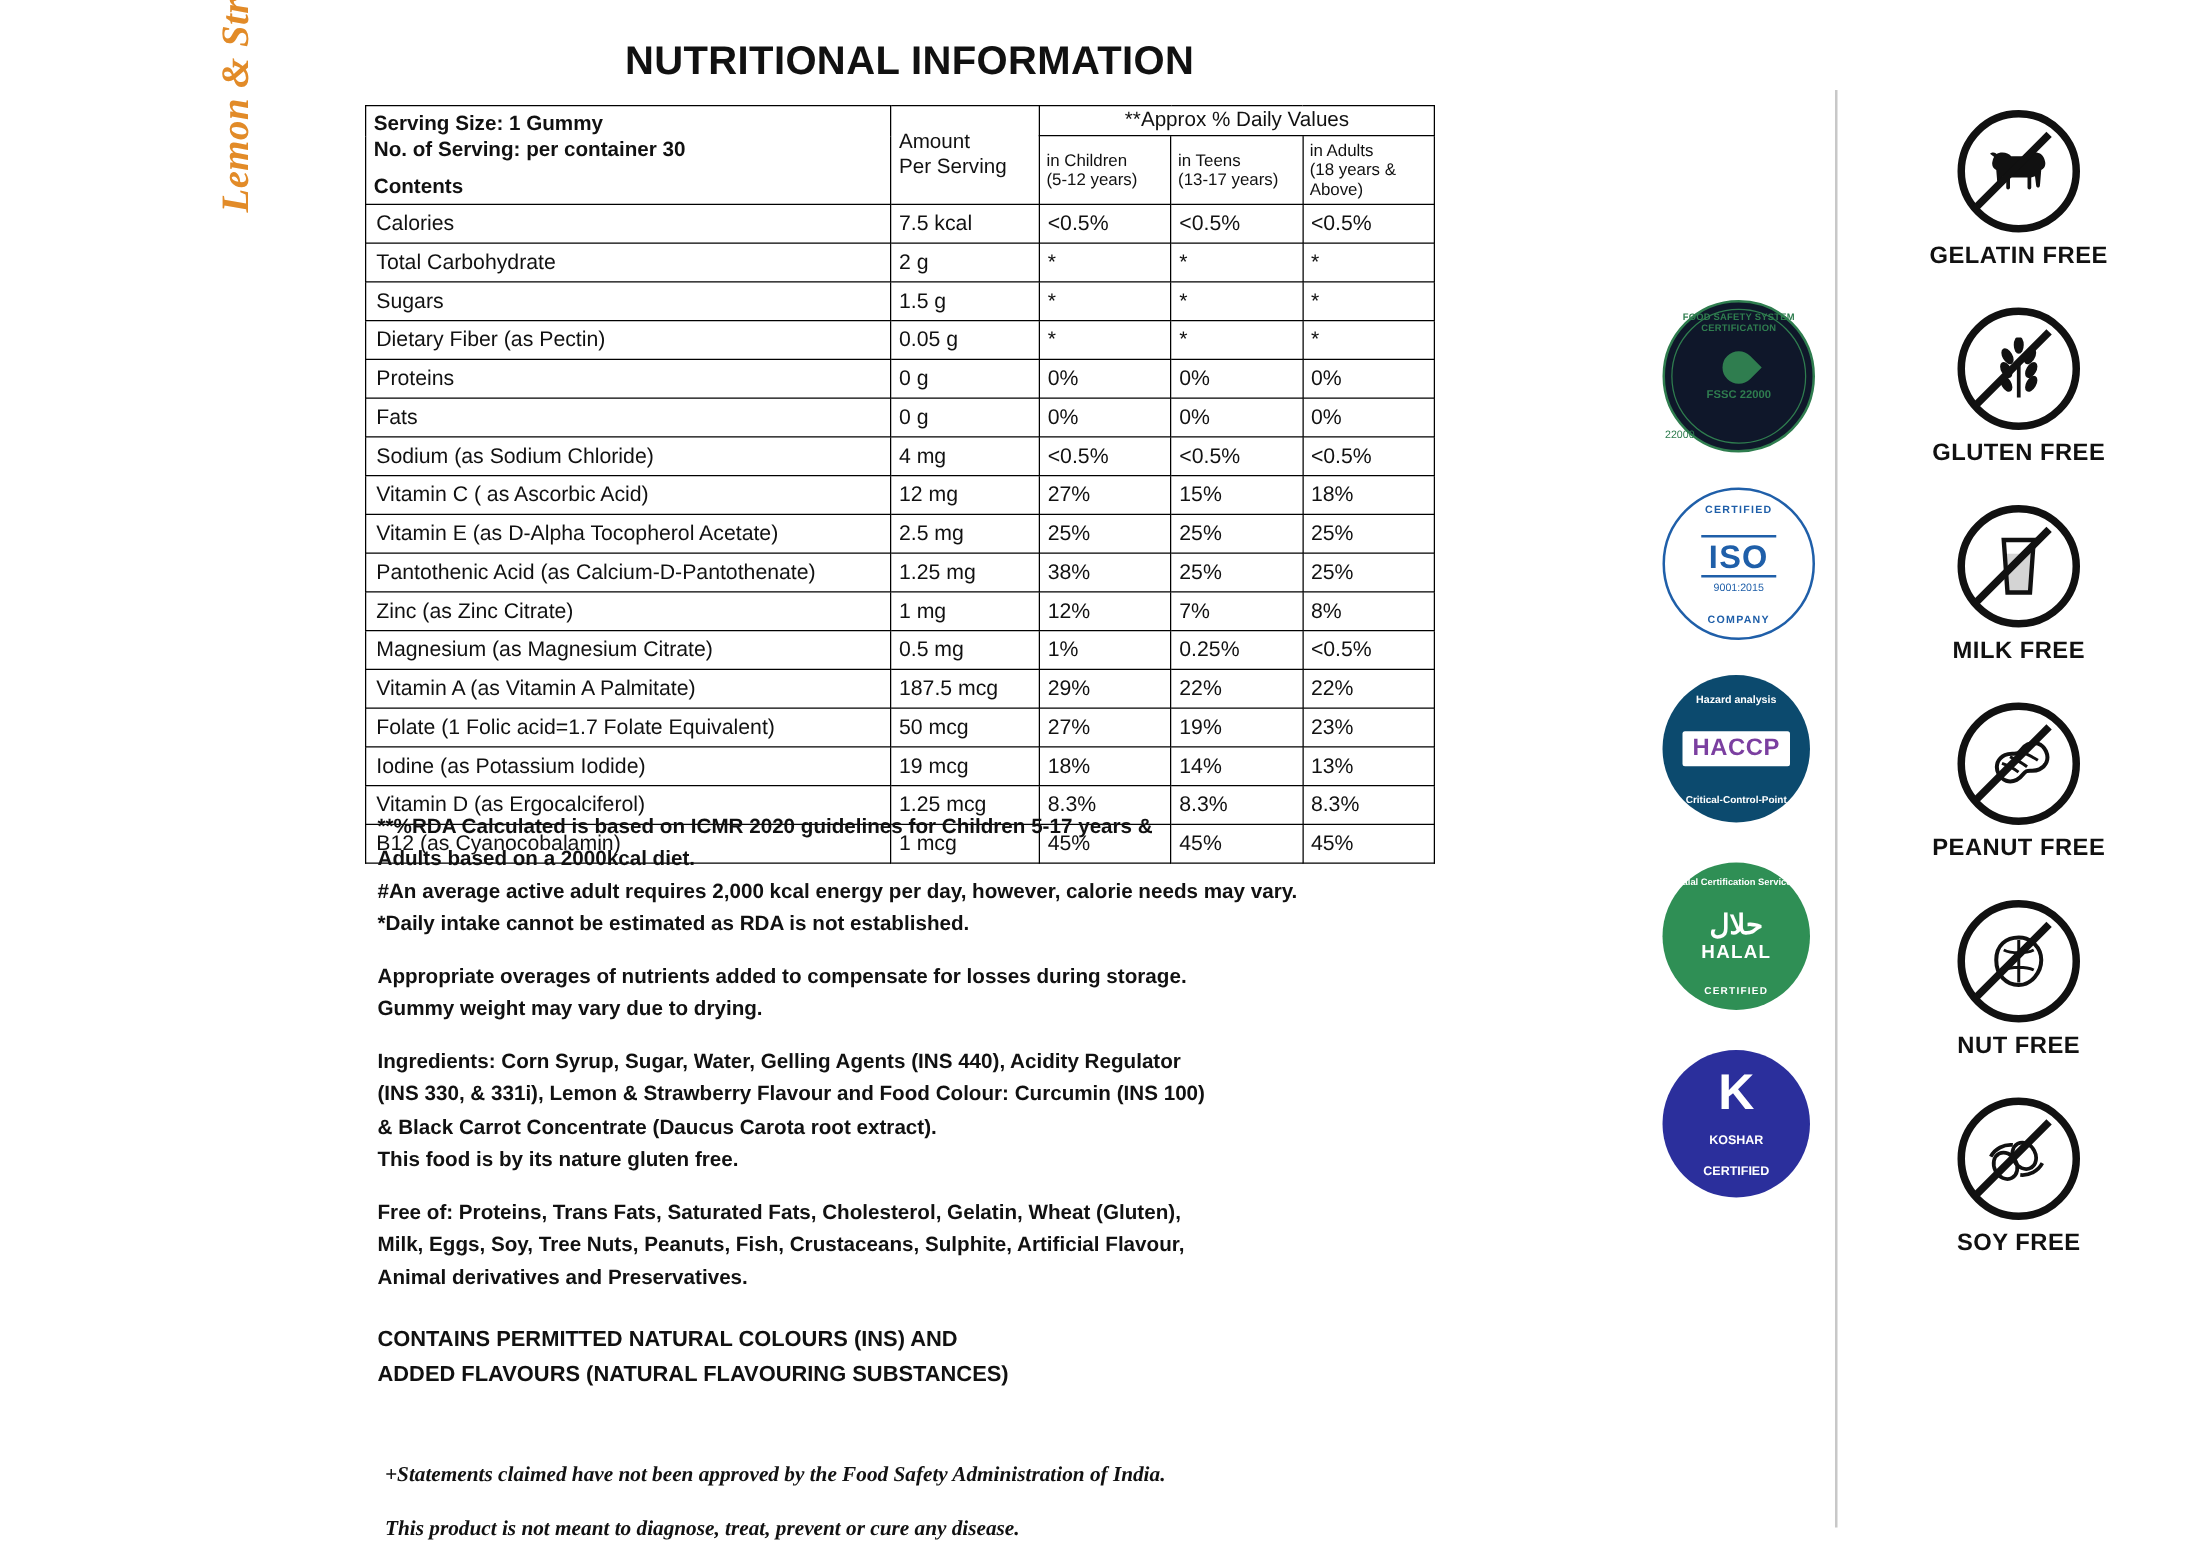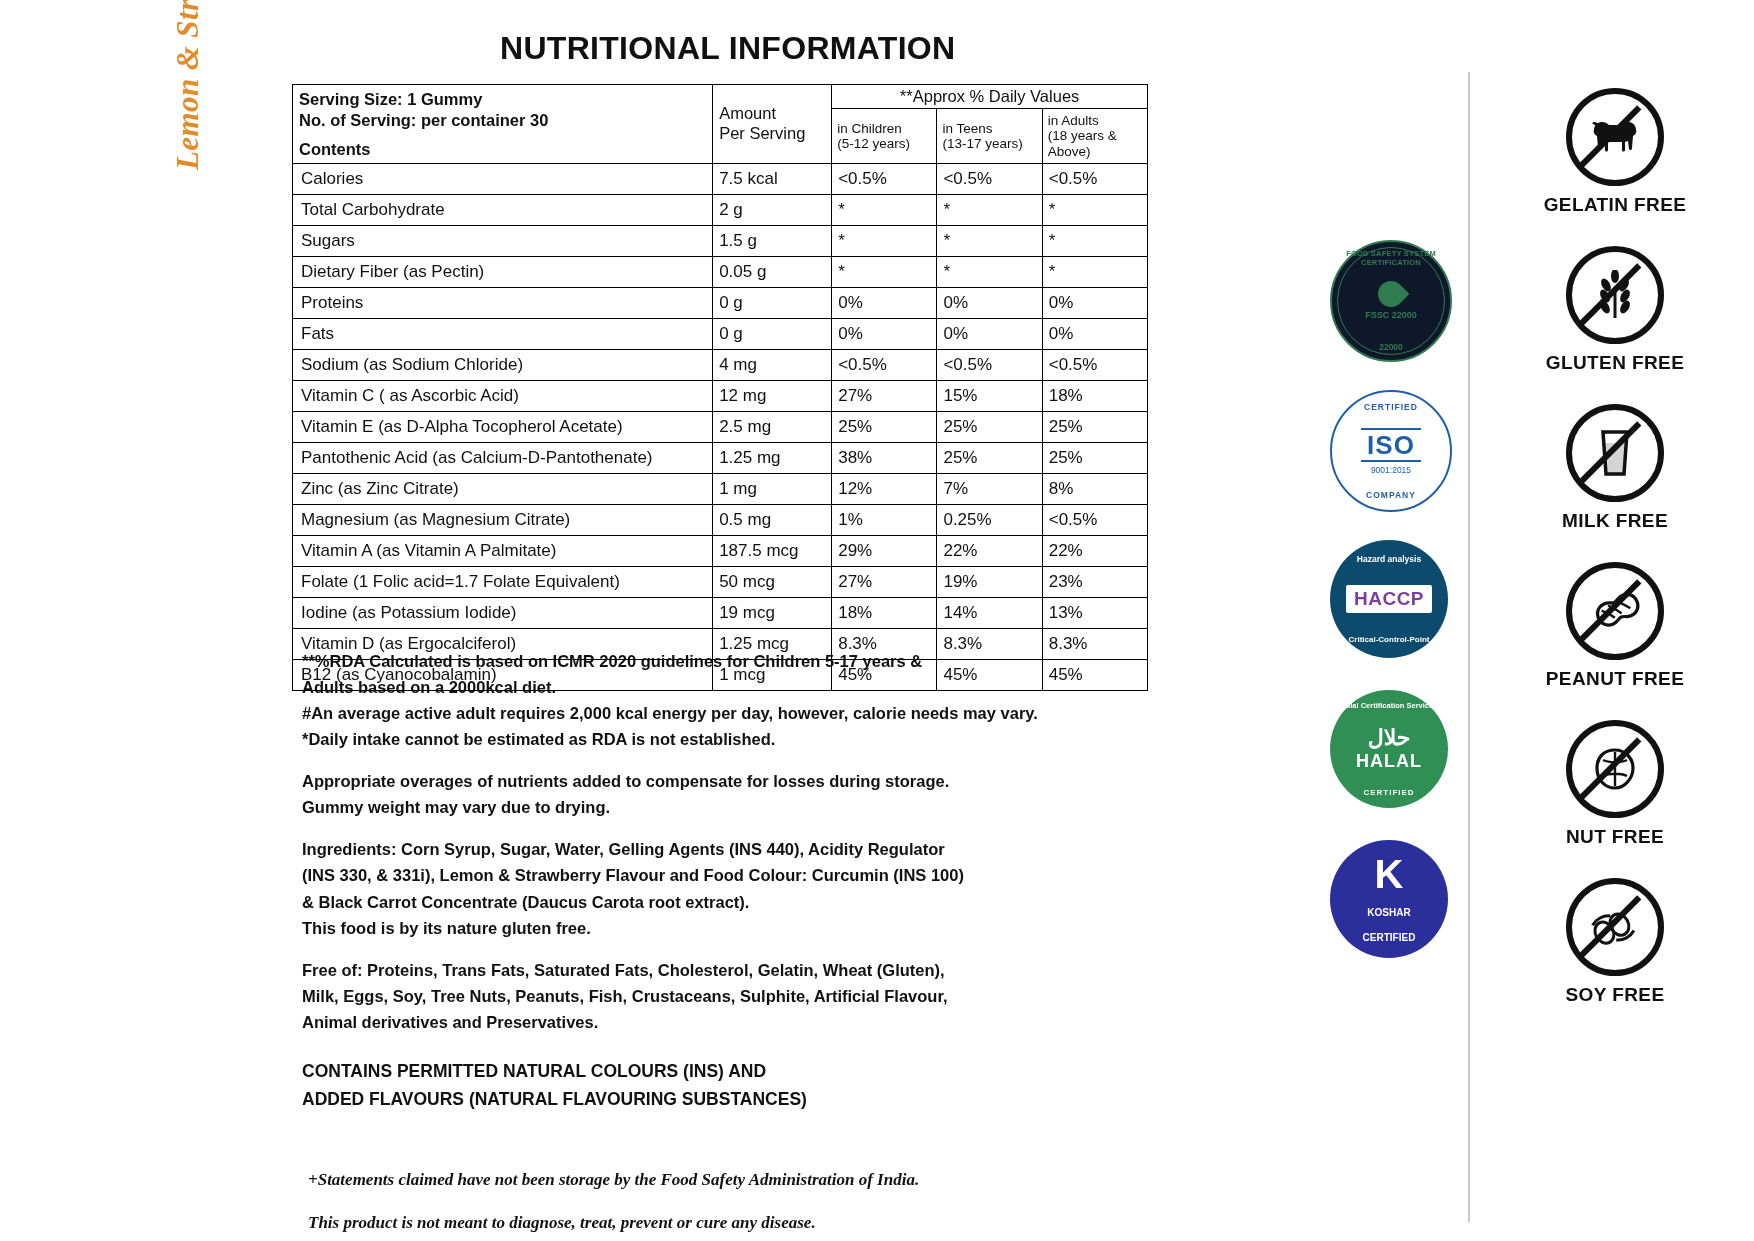--- a/index.html
+++ b/index.html
@@ -78,37 +78,37 @@
 
   
   .certs{position:absolute;left:1330px;top:240px;width:130px;}
   .cert{position:absolute;width:118px;height:118px;border-radius:50%;display:flex;align-items:center;justify-content:center;}
 
   .cert-fssc{top:0;left:0;border:2px solid #2f7d4f;background:#0f172a;}
   .fssc-inner{text-align:left;color:#2f7d4f;font-size:9px;line-height:1.1;font-weight:bold;}
   .fssc-ring{position:absolute;inset:5px;border-radius:50%;border:1px solid #2f7d4f;}
   .leaf{width:26px;height:26px;border-radius:50% 0 50% 50%;background:#2f7d4f;margin:0 auto 4px;transform:rotate(45deg);}
   .arc-txt{position:absolute;top:7px;left:0;right:0;text-align:center;font-size:7.5px;color:#2f7d4f;font-weight:bold;letter-spacing:.2px;}
-  .arc-bot{position:absolute;bottom:8px;left:0;right:0;text-align:center;font-size:8.5px;color:#2f7d4f;font-weight:bold;}
+  .arc-bot{position:absolute;bottom:8px;left:0;right:0;font-size:8.5px;color:#2f7d4f;font-weight:normal;}
 
   .cert-iso{top:150px;left:0;border:2px solid #1f5fa9;background:#fff;}
   .iso-main{font-size:26px;font-weight:bold;color:#1f5fa9;letter-spacing:1px;border-top:2px solid #1f5fa9;border-bottom:2px solid #1f5fa9;padding:2px 6px;line-height:1;}
   .iso-sub{font-size:8.5px;color:#1f5fa9;font-weight:normal;text-align:center;margin-top:3px;}
   .iso-top{position:absolute;top:10px;left:0;right:0;text-align:center;font-size:8.5px;color:#1f5fa9;font-weight:bold;letter-spacing:1px;}
   .iso-bot{position:absolute;bottom:10px;left:0;right:0;text-align:center;font-size:8.5px;color:#1f5fa9;font-weight:bold;letter-spacing:1px;}
 
   .cert-haccp{top:300px;left:0;background:#0c4a6e;color:#fff;}
   .haccp-band{background:#fff;color:#7b3fa0;font-size:19px;font-weight:bold;padding:3px 8px;border-radius:2px;letter-spacing:.5px;}
   .haccp-top{position:absolute;top:14px;left:0;right:0;text-align:center;font-size:8.5px;color:#fff;font-weight:bold;}
   .haccp-bot{position:absolute;bottom:14px;left:0;right:0;text-align:center;font-size:8px;color:#fff;font-weight:bold;}
 
   .cert-halal{top:450px;left:0;background:#2f8f55;}
   .halal-inner{text-align:center;color:#fff;}
   .halal-ar{font-size:22px;font-weight:bold;line-height:1;}
-  .halal-en{font-size:18px;font-weight:bold;letter-spacing:1px;margin-top:2px;}
+  .halal-en{font-size:15px;font-weight:bold;letter-spacing:1px;margin-top:2px;}
   .halal-top{position:absolute;top:11px;left:0;right:0;text-align:center;font-size:7.5px;color:#fff;font-weight:bold;}
   .halal-bot{position:absolute;bottom:11px;left:0;right:0;text-align:center;font-size:8px;color:#fff;font-weight:bold;letter-spacing:1px;}
 
   .cert-kosher{top:600px;left:0;background:#2b2f9c;}
   .kosher-inner{text-align:center;color:#fff;}
   .kosher-k{font-size:40px;font-weight:bold;line-height:.95;}
   .kosher-t{font-size:10px;font-weight:bold;line-height:1.15;margin-top:14px;}
 
   
   .free-col{position:absolute;left:1520px;top:88px;width:190px;}
@@ -304,21 +304,21 @@
       <p>Milk, Eggs, Soy, Tree Nuts, Peanuts, Fish, Crustaceans, Sulphite, Artificial Flavour,</p>
       <p>Animal derivatives and Preservatives.</p>
     </div>
     <div class="caps">
       <p>CONTAINS PERMITTED NATURAL COLOURS (INS) AND</p>
       <p>ADDED FLAVOURS (NATURAL FLAVOURING SUBSTANCES)</p>
     </div>
   </div>
 
   <div class="disclaimer">
-    <p>+Statements claimed have not been storage by the Food Safety Administration of India.</p>
+    <p>+Statements claimed have not been approved by the Food Safety Administration of India.</p>
     <p>This product is not meant to diagnose, treat, prevent or cure any disease.</p>
   </div>
 
   <div class="divider"></div>
 
   <div class="certs">
 
     <div class="cert cert-fssc">
       <div class="fssc-ring"></div>
       <div class="arc-txt">FOOD SAFETY SYSTEM CERTIFICATION</div>

